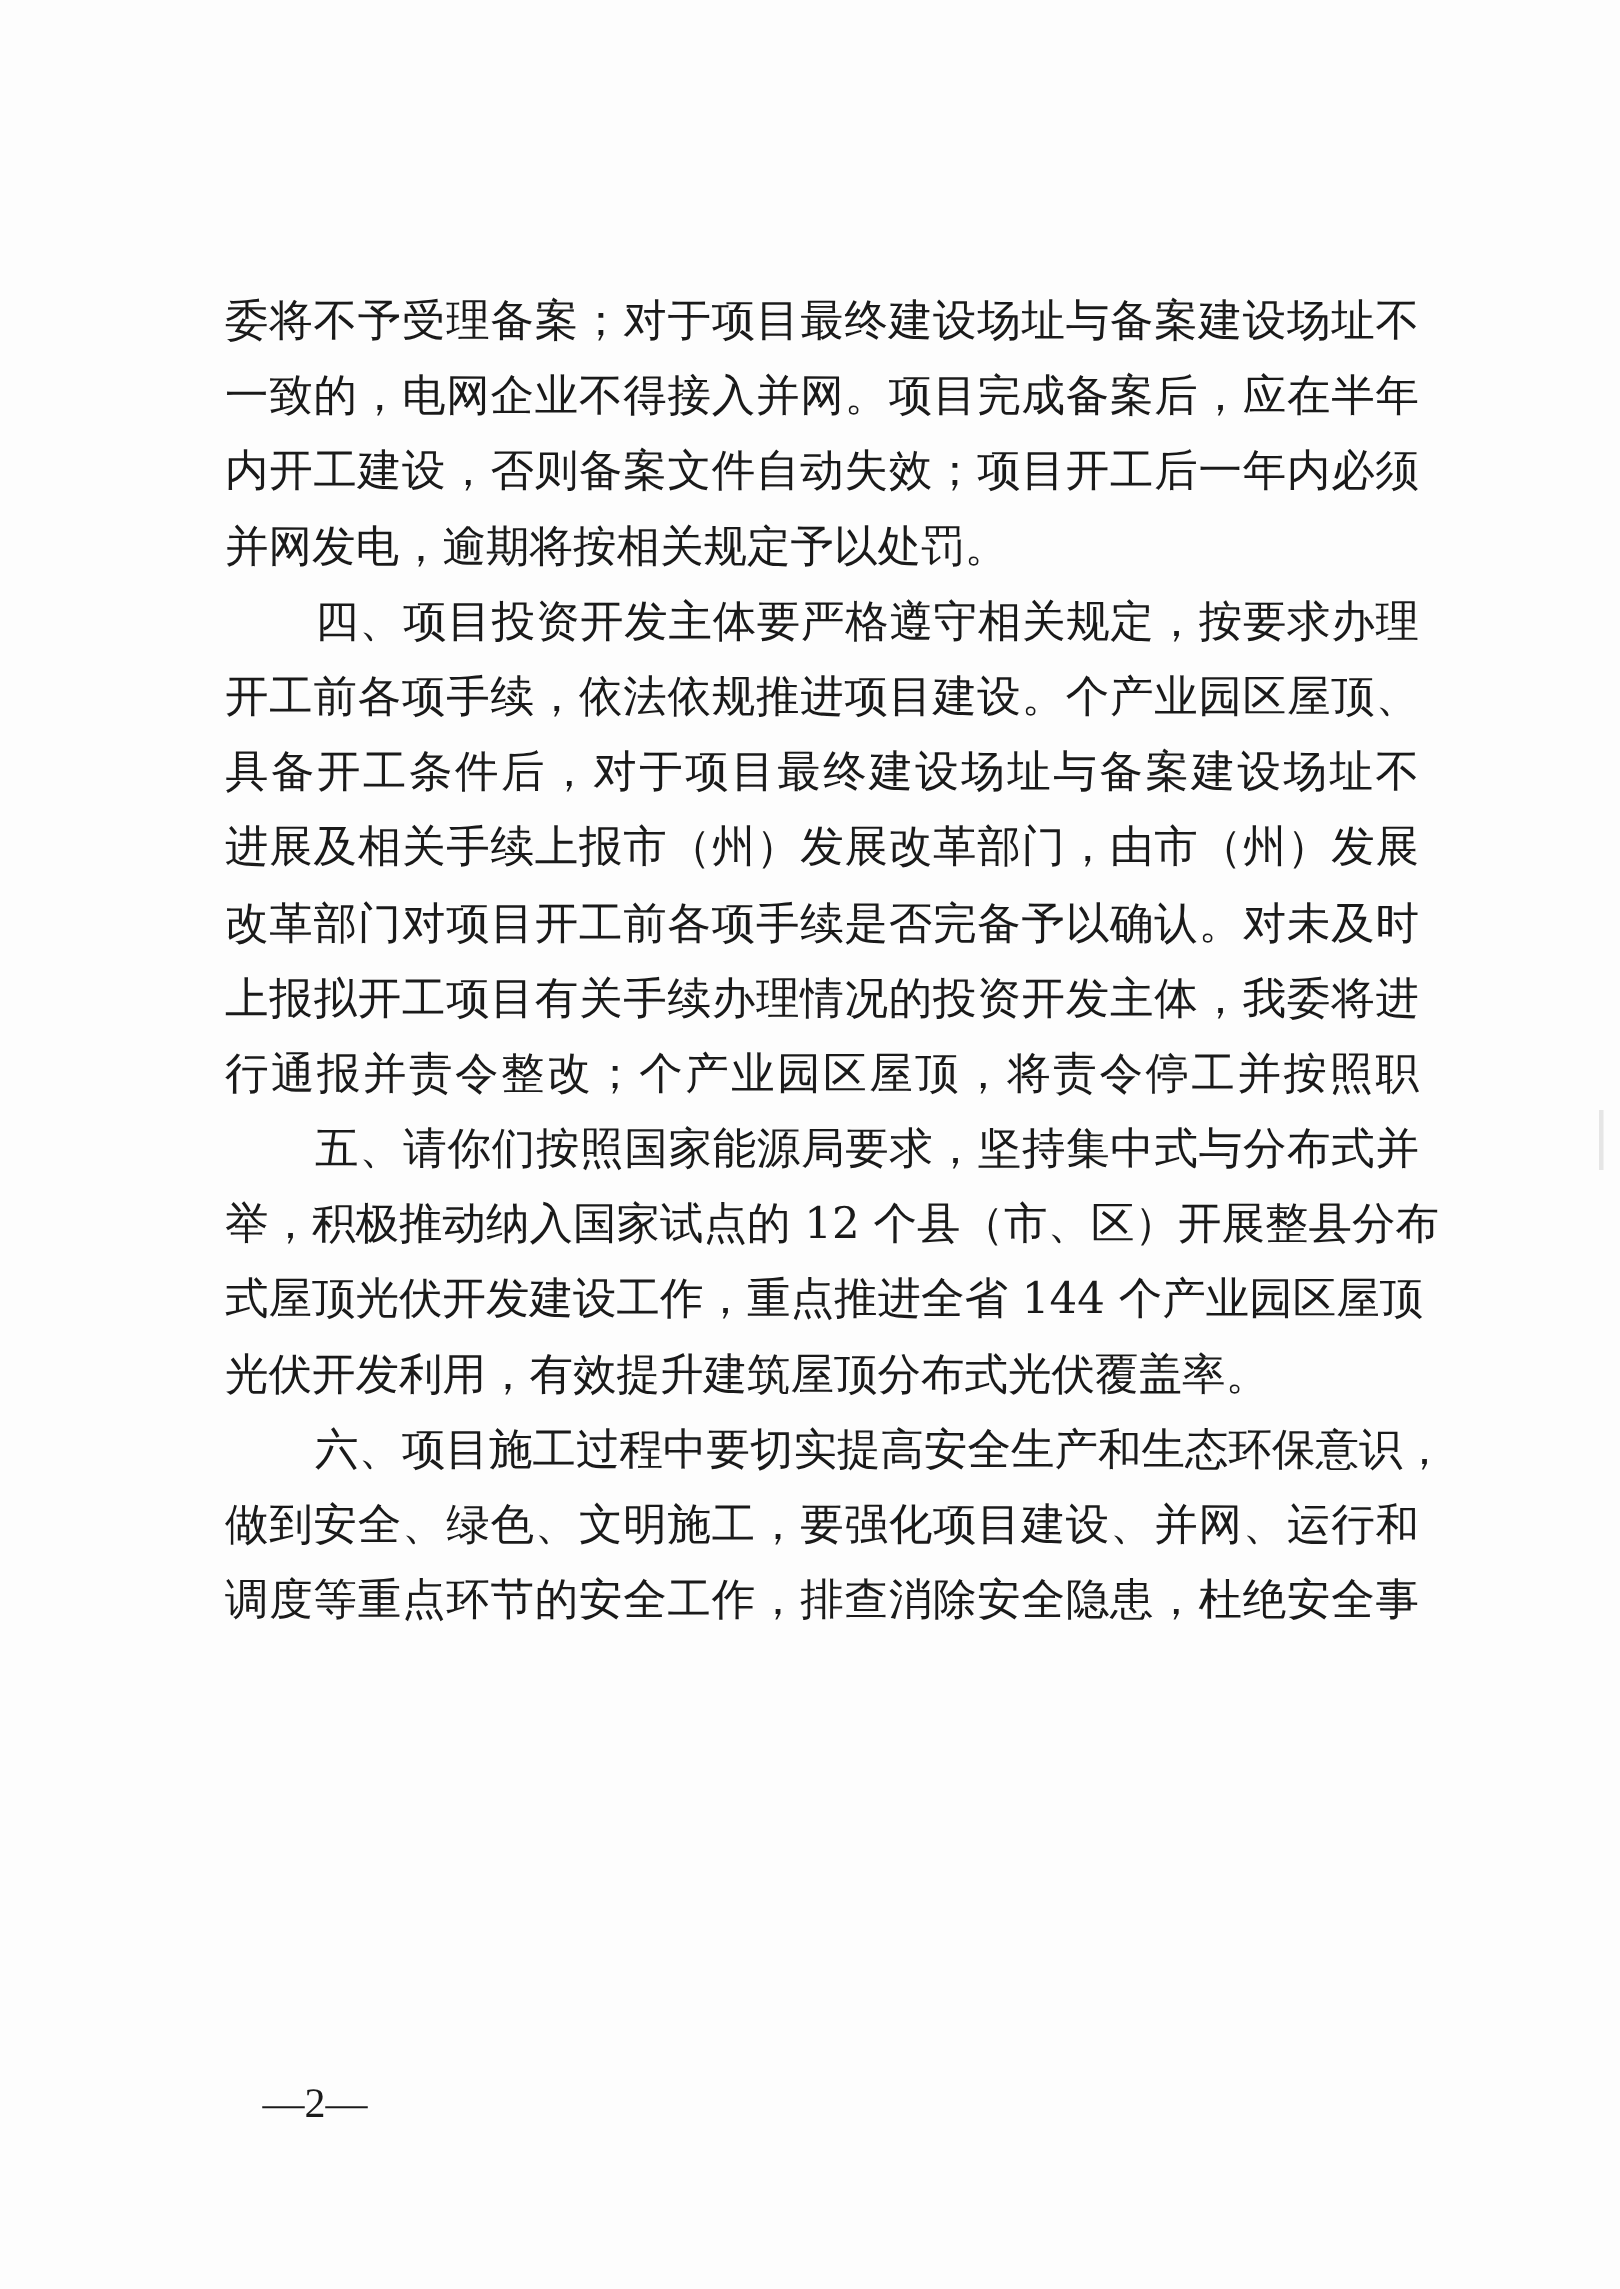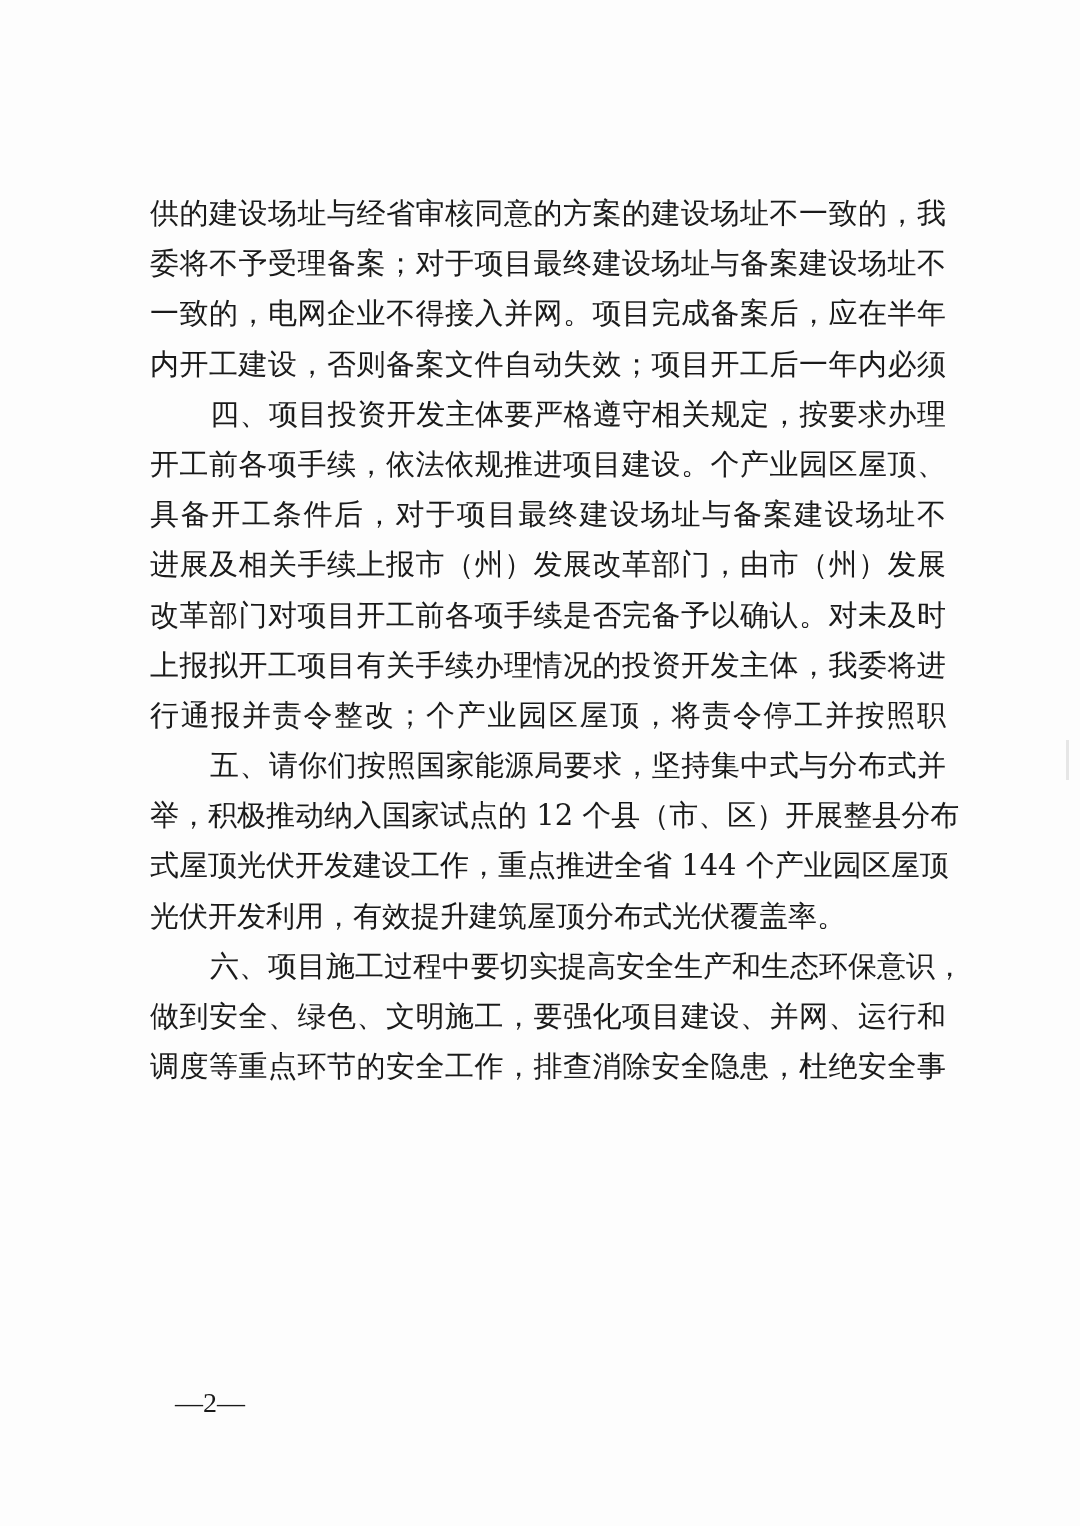--- a/index.html
+++ b/index.html
@@ -32,24 +32,24 @@
     position: absolute; left: 1066px; top: 740px; width: 3px; height: 40px;
     background: #e6e6e6;
   }
 </style>
 </head>
 <body>
 
 <div class="page">
   <div class="text-block">
 
-    <div class="line">供的建设场址与经省审核同意的方案的建设场址不一致的，我</div>
     <div class="line">委将不予受理备案；对于项目最终建设场址与备案建设场址不</div>
     <div class="line">一致的，电网企业不得接入并网。项目完成备案后，应在半年</div>
     <div class="line">内开工建设，否则备案文件自动失效；项目开工后一年内必须</div>
+    <div class="line last">并网发电，逾期将按相关规定予以处罚。</div>
 
     <div class="line indent">四、项目投资开发主体要严格遵守相关规定，按要求办理</div>
     <div class="line">开工前各项手续，依法依规推进项目建设。个产业园区屋顶、</div>
     <div class="line">具备开工条件后，对于项目最终建设场址与备案建设场址不</div>
     <div class="line">进展及相关手续上报市（州）发展改革部门，由市（州）发展</div>
     <div class="line">改革部门对项目开工前各项手续是否完备予以确认。对未及时</div>
     <div class="line">上报拟开工项目有关手续办理情况的投资开发主体，我委将进</div>
     <div class="line">行通报并责令整改；个产业园区屋顶，将责令停工并按照职</div>
 
     <div class="line indent">五、请你们按照国家能源局要求，坚持集中式与分布式并</div>

